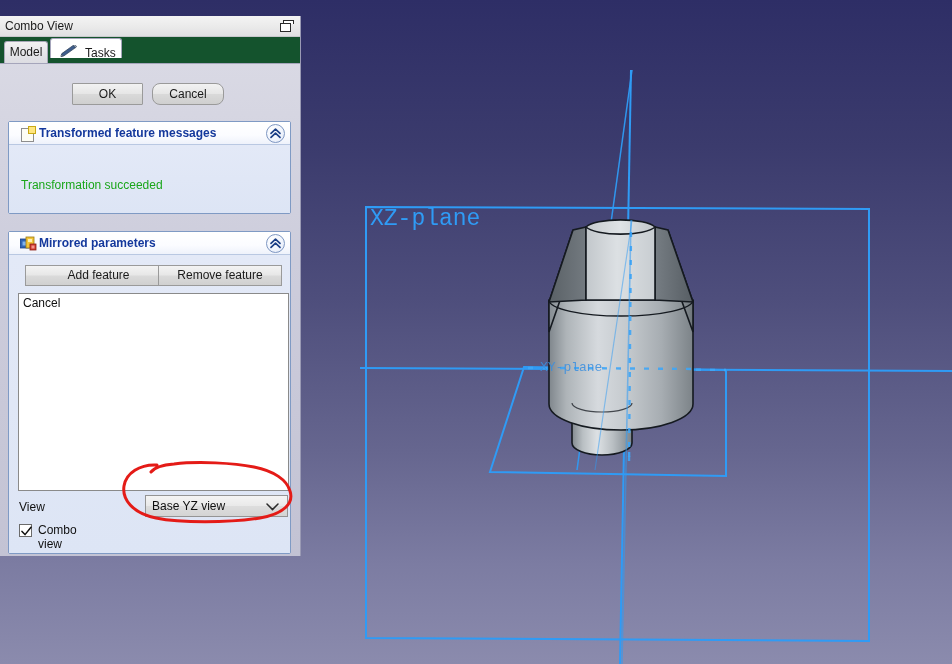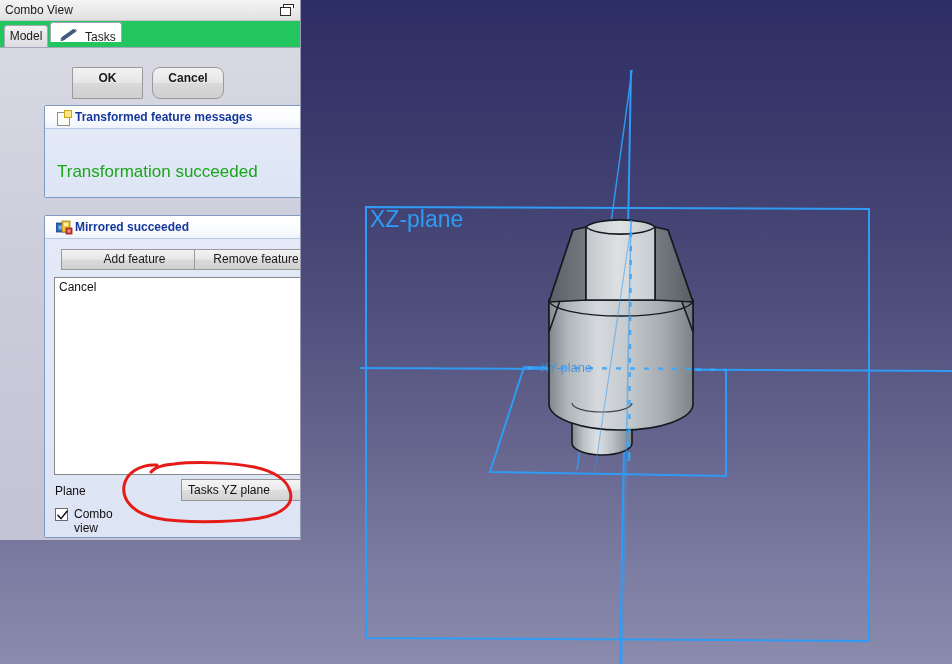--- a/index.html
+++ b/index.html
@@ -29,21 +29,21 @@
   }
   #viewport-inner {
     position: absolute;
     left: 0; top: 0;
     width: 952px; height: 664px;
   }
 
   
   #combo-view {
     position: absolute;
-    left: 0; top: 0;
+    left: 0; top: 16px;
     width: 301px;
     height: 540px;
     background: #f0f0f0;
     border-right: 1px solid #9a9ab4;
     box-sizing: border-box;
   }
 
   
   #cv-titlebar {
     position: relative;
@@ -70,21 +70,21 @@
   }
   #cv-float-btn .sq2 {
     position:absolute; left:0px; top:3px; width:9px; height:7px;
     border:1px solid #2b2b2b; background:#fff;
   }
 
   
   #cv-tabbar {
     position: relative;
     height: 26px;
-    background: #22c55e;
+    background: #14532d;
     border-bottom: 1px solid #a5a5bb;
   }
   .cv-tab {
     position: absolute;
     top: 4px;
     height: 22px;
     box-sizing: border-box;
     font-size: 12px;
     color: #1a1a1a;
     text-align: center;
@@ -116,44 +116,42 @@
     width: 300px;
     height: 492px;
     background: linear-gradient(to bottom, #d9d9e4 0%, #cdcddc 40%, #c3c3d4 100%);
     overflow: hidden;
   }
 
   
   .dlg-btn {
     position: absolute;
     top: 19px;
-    height: 32px;
+    height: 22px;
     background: linear-gradient(to bottom, #f2f2f2 0%, #e6e6e6 48%, #d9d9d9 52%, #cfcfcf 100%);
     border: 1px solid #9a9a9a;
     box-sizing: border-box;
     font-size: 12px;
     color: #1a1a1a;
     text-align: center;
     line-height: 20px;
     border-radius: 1px;
-    font-weight: bold;
   }
   #ok-button { left: 72px; width: 71px; }
   #cancel-button { left: 152px; width: 72px; border-radius: 8px; }
 
   
   .group {
     position: absolute;
     left: 8px;
     width: 283px;
     box-sizing: border-box;
     border: 1px solid #7f9ac4;
     background: #dbe3f4;
     border-radius: 2px;
-    margin-left: 36px;
   }
   .group-header {
     position: relative;
     height: 23px;
     background: linear-gradient(to bottom, #ffffff 0%, #fbfcff 60%, #eef2fb 100%);
     border-bottom: 1px solid #b9c8e2;
     box-sizing: border-box;
   }
   .group-title {
     position: absolute;
@@ -197,21 +195,21 @@
   
   #mirror-icon {
     position: absolute;
     left: 11px; top: 4px;
     width: 17px; height: 16px;
   }
 
   #msg-text {
     position: absolute;
     left: 12px; top: 33px;
-    font-size: 17px;
+    font-size: 12px;
     color: #1aa61a;
   }
 
   
   .feat-btn {
     position: absolute;
     top: 10px;
     height: 21px;
     background: linear-gradient(to bottom, #f3f3f3 0%, #e7e7e7 48%, #dadada 52%, #d0d0d0 100%);
     border: 1px solid #9a9a9a;
@@ -290,21 +288,21 @@
   #red-annotation {
     position: absolute;
     left: 118px; top: 455px;
     width: 190px; height: 78px;
     pointer-events: none;
   }
 
   
   .plane-name {
     position: absolute;
-    font-family: Liberation Sans, sans-serif;
+    font-family: Liberation Mono, monospace;
     font-size: 23px;
     color: #2f9bf5;
     white-space: nowrap;
     text-align: center;
   }
   #xz-plane-label { left: 370px; top: 206px; }
   #xy-plane-label {
     left: 540px; top: 360px;
     font-size: 13px;
     color: #3a8fe0;
@@ -477,21 +475,21 @@
       <div class="group" style="top:167px; height:323px;">
         <div class="group-header">
           <svg id="mirror-icon" viewBox="0 0 17 16">
             <rect x="0" y="3" width="9" height="9" fill="#2f64b5" stroke="#1b3f86" stroke-width="0.8"></rect>
             <rect x="2.5" y="5.5" width="4" height="4" fill="#7fb2ee"></rect>
             <rect x="6" y="1" width="8" height="11" fill="#f2c43a" stroke="#9c7a10" stroke-width="0.8"></rect>
             <rect x="8" y="3" width="4" height="3" fill="#fdf0b0"></rect>
             <rect x="10" y="8" width="6" height="6" fill="#cf3b2e" stroke="#8c1f16" stroke-width="0.8"></rect>
             <rect x="11.5" y="9.5" width="3" height="3" fill="#f4948a"></rect>
           </svg>
-          <span class="group-title">Mirrored succeeded</span>
+          <span class="group-title">Mirrored parameters</span>
           <div class="collapse-btn">
             <svg width="13" height="13" viewBox="0 0 13 13">
               <path d="M2 6.4 L6.5 2.2 L11 6.4" fill="none" stroke="#1b3f86" stroke-width="1.7" stroke-linecap="round" stroke-linejoin="round"></path>
               <path d="M2 10.3 L6.5 6.1 L11 10.3" fill="none" stroke="#1b3f86" stroke-width="1.7" stroke-linecap="round" stroke-linejoin="round"></path>
             </svg>
           </div>
         </div>
         <div class="group-body" style="height:298px;">
 
           <div class="feat-btn" id="add-feature-button">
@@ -500,24 +498,24 @@
           <div class="feat-btn" id="remove-feature-button">
             <span>Remove feature</span>
           </div>
 
           <div id="feature-list">
             <div class="list-item">
               <span>Cancel</span>
             </div>
           </div>
 
-          <span id="plane-label">Plane</span>
+          <span id="plane-label">View</span>
 
           <div id="plane-select">
-            <span id="plane-select-value">Tasks YZ plane</span>
+            <span id="plane-select-value">Base YZ view</span>
             <svg id="plane-chevron" width="13" height="8" viewBox="0 0 13 8">
               <path d="M1 1 L6.5 6.6 L12 1" fill="none" stroke="#2b2b2b" stroke-width="1.5" stroke-linecap="round" stroke-linejoin="round"></path>
             </svg>
           </div>
 
           <div id="update-view-row">
             <div id="update-view-checkbox">
               <svg width="11" height="11" viewBox="0 0 11 11">
                 <path d="M1 5.4 L4 8.6 L10 1.2" fill="none" stroke="#101010" stroke-width="1.5" stroke-linecap="round" stroke-linejoin="round"></path>
               </svg>

